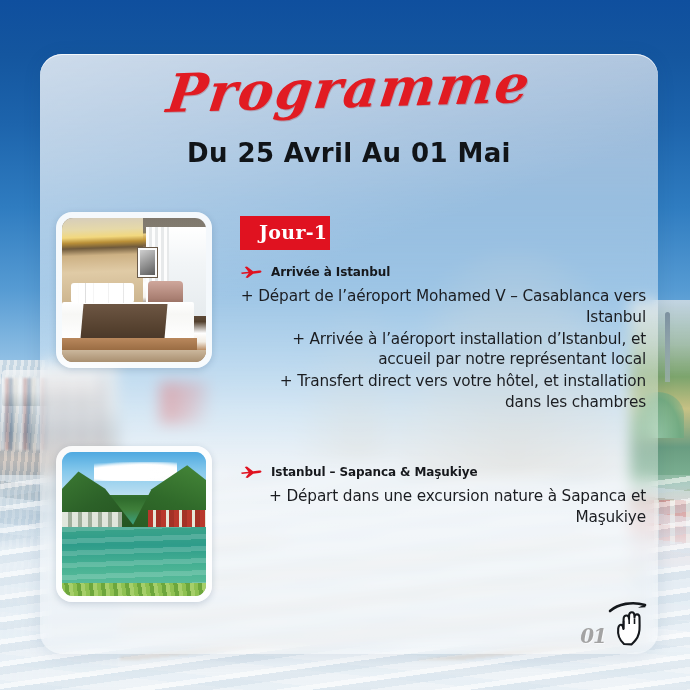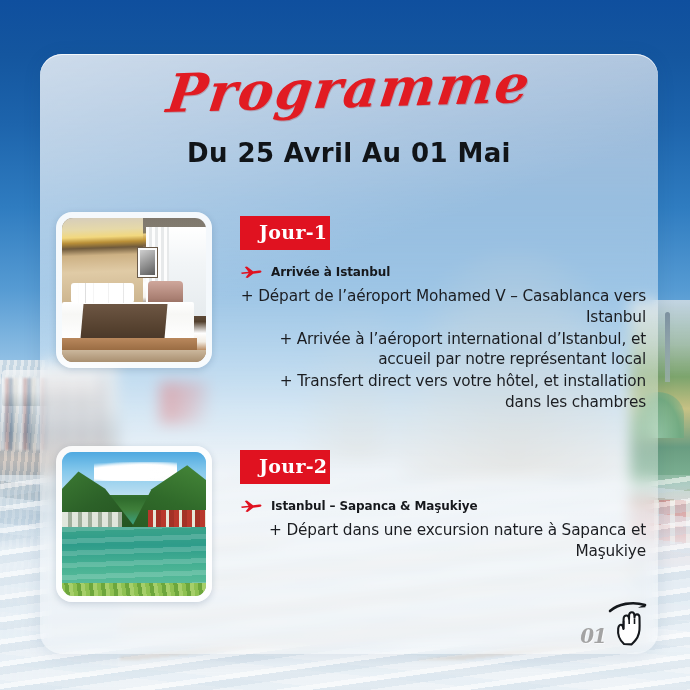--- a/index.html
+++ b/index.html
@@ -524,41 +524,40 @@
     <div class="day-text">
       <div class="badge">Jour-1</div>
       <div class="day-heading">
         <svg class="plane-icon" viewBox="0 0 26 16">
           <path d="M1.5 9.2 L10 8.4 L5.6 2.6 L8.2 2.2 L15.4 7.7 L22.5 6.8 C24.3 6.6 25.4 7.2 25.4 8.0 C25.4 8.8 24.4 9.5 22.6 9.8 L15.6 10.8 L9.0 15.6 L6.6 15.1 L10.4 10.2 L2.0 10.9 Z" fill="#e01220"></path>
         </svg>
         <div class="day-heading-text">Arrivée à Istanbul</div>
       </div>
       <div class="bullets">
         <div>+ Départ de l’aéroport Mohamed V – Casablanca vers Istanbul</div>
-        <div>+ Arrivée à l’aéroport international d’Istanbul, et accueil par notre représentant local</div>
+        <div>+ Arrivée à l’aéroport installation d’Istanbul, et accueil par notre représentant local</div>
         <div>+ Transfert direct vers votre hôtel, et installation dans les chambres</div>
       </div>
     </div>
   </div>
 
   <div class="day" id="day-2">
     <div class="photo-frame">
       <div class="photo photo-lake">
         <div class="pl-sky"></div>
         <div class="pl-cloud"></div>
         <div class="pl-mt-l"></div>
         <div class="pl-mt-r"></div>
         <div class="pl-shore-l"></div>
         <div class="pl-shore-r"></div>
         <div class="pl-water"></div>
         <div class="pl-grass"></div>
       </div>
     </div>
     <div class="day-text">
-      <div class="badge">Jour-2</div>
       <div class="day-heading">
         <svg class="plane-icon" viewBox="0 0 26 16">
           <path d="M1.5 9.2 L10 8.4 L5.6 2.6 L8.2 2.2 L15.4 7.7 L22.5 6.8 C24.3 6.6 25.4 7.2 25.4 8.0 C25.4 8.8 24.4 9.5 22.6 9.8 L15.6 10.8 L9.0 15.6 L6.6 15.1 L10.4 10.2 L2.0 10.9 Z" fill="#e01220"></path>
         </svg>
         <div class="day-heading-text">Istanbul – Sapanca &amp; Maşukiye</div>
       </div>
       <div class="bullets">
         <div>+ Départ dans une excursion nature à Sapanca et Maşukiye</div>
       </div>
     </div>

